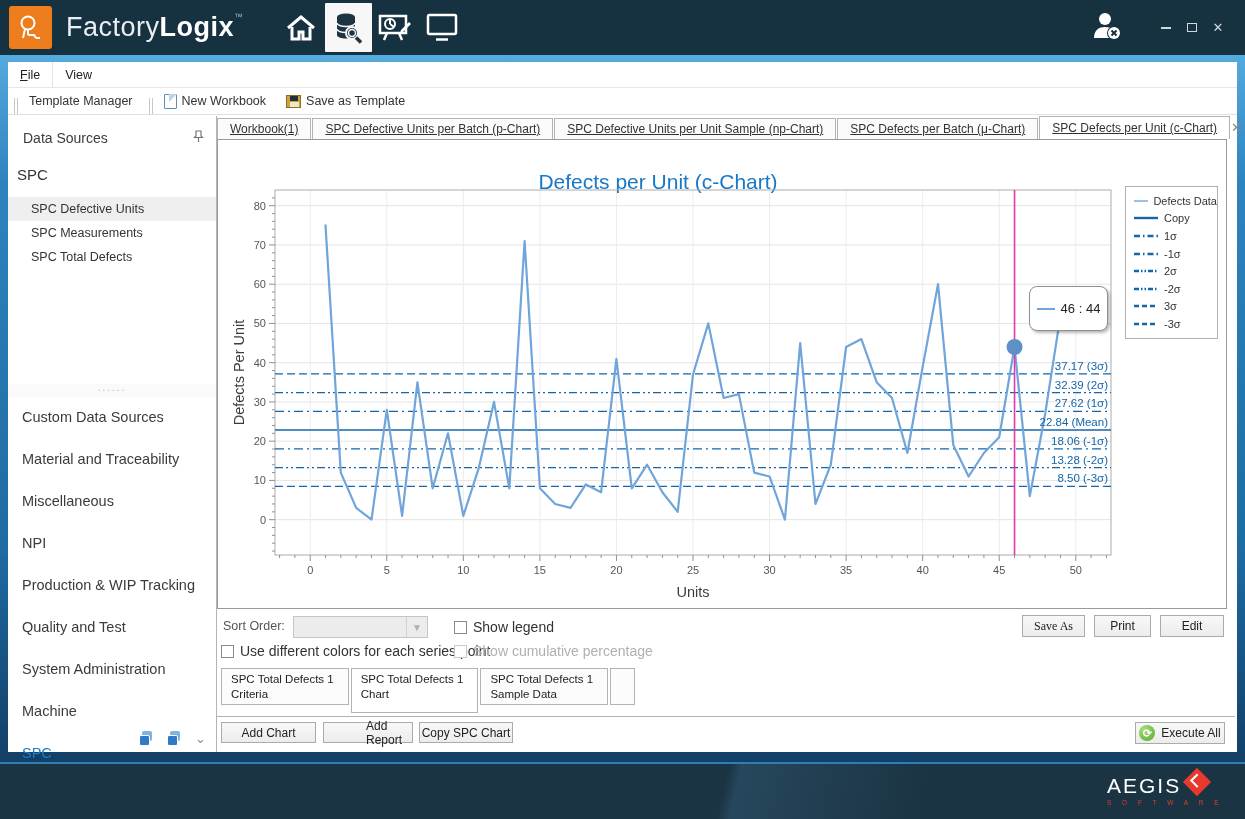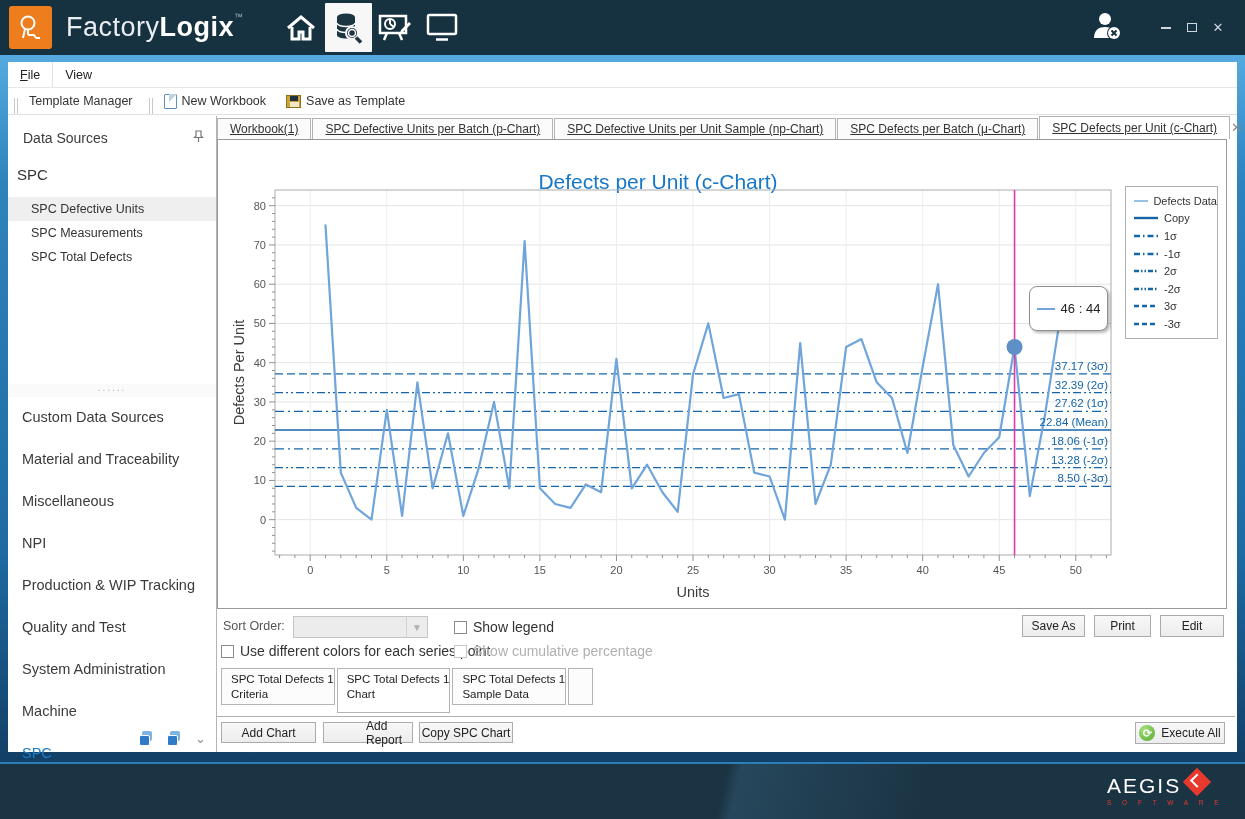--- a/index.html
+++ b/index.html
@@ -80,21 +80,21 @@
   .ctl-label { position:absolute; font-size:12.5px; color:#555; }
   .combo { position:absolute; width:135px; height:22px; background:#ececec; border:1px solid #c6c6c6; }
   .combo .arrow { position:absolute; right:0; top:0; width:21px; height:100%; border-left:1px solid #d2d2d2; color:#b0b0b0; font-size:10px; display:flex; align-items:center; justify-content:center; }
   .checkbox { position:absolute; display:flex; align-items:center; gap:6px; cursor:pointer; }
   .cb-box { width:13px; height:13px; border:1px solid #8a8a8a; background:#fff; }
   .checkbox .cb-text { font-size:14px; color:#333; }
   .checkbox.disabled .cb-box { border-color:#c9c9c9; }
   .checkbox.disabled .cb-text { color:#b0b0b0; }
   .btn { position:absolute; height:22px; background:linear-gradient(180deg,#f8f8f8,#ececec); border:1px solid #ababab; font-size:12px; color:#222; display:flex; align-items:center; justify-content:center; cursor:pointer; }
   .subtabs { position:absolute; left:4px; top:552px; display:flex; align-items:flex-start; }
-  .subtab { border:1px solid #b3b3b3; background:#fcfcfc; padding:3px 0 4px 9px; font-size:11.5px; color:#222; line-height:1.3; height:37px; margin-right:2px; cursor:pointer; }
+  .subtab { border:1px solid #b3b3b3; background:#fcfcfc; padding:3px 14px 4px 9px; font-size:11.5px; color:#222; line-height:1.3; height:37px; margin-right:2px; cursor:pointer; }
   .subtab.active { background:#fff; height:45px; }
   .subtab-stub { border:1px solid #b3b3b3; width:25px; height:37px; background:#fcfcfc; }
   .divider { position:absolute; left:0; right:2px; top:600px; border-top:1px solid #b0b0b0; }
   .exec-ic { width:16px; height:16px; border-radius:50%; background:radial-gradient(circle at 35% 30%,#a8e07c,#53a82e); color:#fff; font-size:11px; font-weight:bold; display:flex; align-items:center; justify-content:center; margin-right:6px; }
 
   
   .footer { position:absolute; left:0; top:762px; width:1245px; height:57px; background:linear-gradient(103deg,#1b3444 58%,#26475c 59%,#1b3444 74%); border-top:2px solid #2e7fb8; }
   .aegis { position:absolute; right:22px; top:10px; text-align:right; }
   .aegis-row { display:flex; align-items:flex-end; }
   .aegis-name { color:#fff; font-size:21px; letter-spacing:2px; font-weight:400; }
@@ -474,21 +474,21 @@
             </div>
           <div class="checkbox" style="left:4px; top:527px;" id="cb-1">
               <span class="cb-box"></span>
               <span class="cb-text">Use different colors for each series point</span>
             </div>
           <div class="checkbox disabled" style="left:237px; top:527px;" id="cb-2">
               <span class="cb-box"></span>
               <span class="cb-text">Show cumulative percentage</span>
             </div>
 
-          <div class="btn" style="left:805px; top:499px; width:63px;">Save As</div>
+          <div class="btn" style="left:805px; top:499px; width:63px;font-family:Liberation Serif, serif;">Save As</div>
           <div class="btn" style="left:877px; top:499px; width:57px;">Print</div>
           <div class="btn" style="left:943px; top:499px; width:64px;">Edit</div>
 
           <div class="subtabs" id="subtab-row">
               <div class="subtab">SPC Total Defects 1<br>Criteria</div>
               <div class="subtab active">SPC Total Defects 1<br>Chart</div>
               <div class="subtab">SPC Total Defects 1<br>Sample Data</div>
               <div class="subtab-stub"></div>
             </div>
           <div class="divider"></div>

